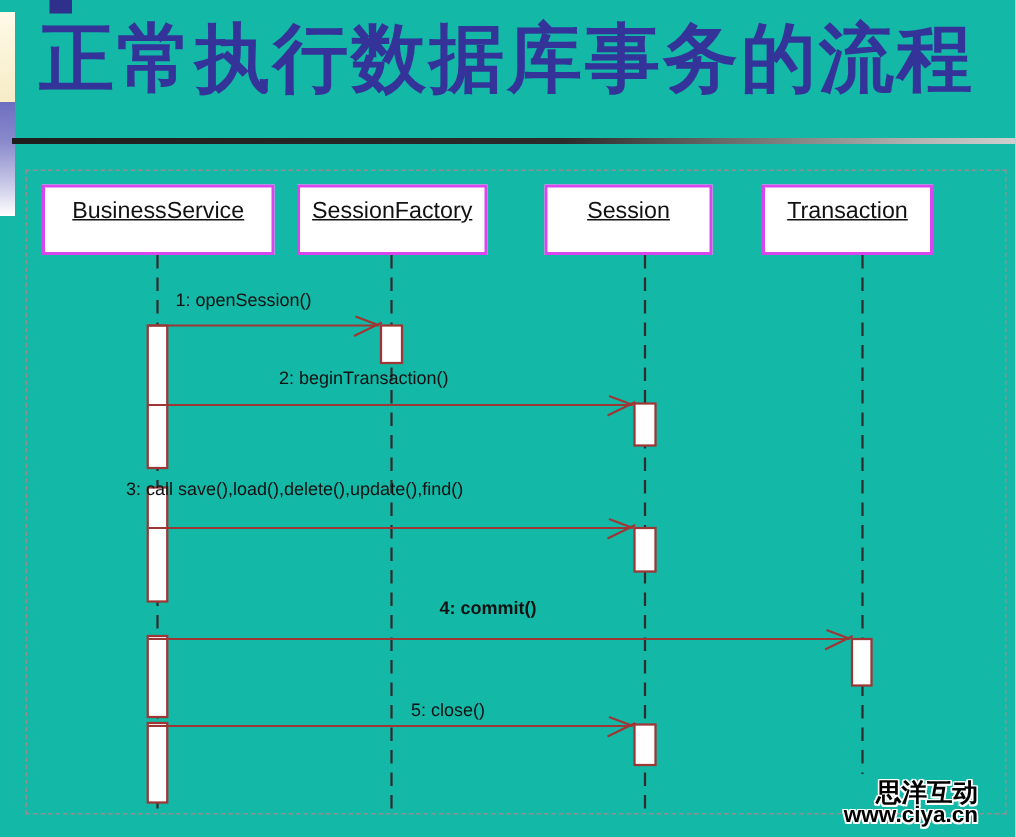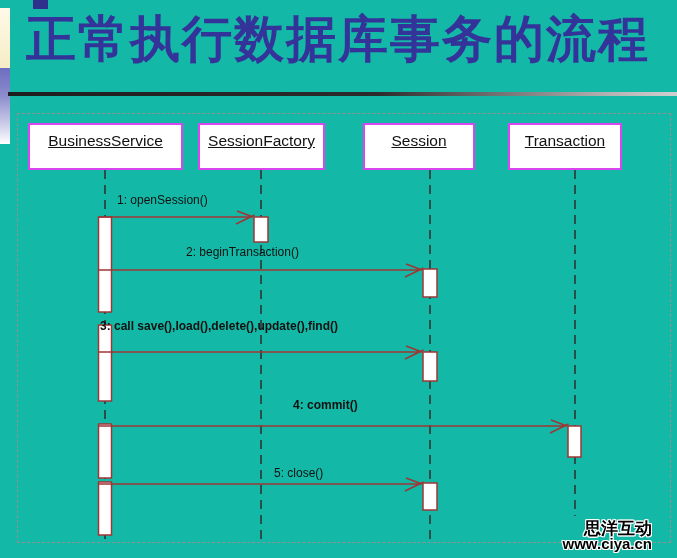--- a/index.html
+++ b/index.html
@@ -32,21 +32,21 @@
   .box-3{left:363px;width:112px;}
   .box-4{left:508px;width:114px;}
 
   
   .overlay{position:absolute;left:0;top:0;width:677px;height:558px;}
 
   
   .msg{position:absolute;font-size:12px;color:#111;white-space:nowrap;}
   .msg-1{left:117px;top:193px;}
   .msg-2{left:186px;top:245px;}
-  .msg-3{left:100px;top:319px;font-weight:bold;}
+  .msg-3{left:84px;top:319px;}
   .msg-4{left:293px;top:398px;font-weight:bold;}
   .msg-5{left:274px;top:466px;}
 
   
   .wm{position:absolute;font-weight:bold;color:#000;text-align:right;white-space:nowrap;
       text-shadow:-1px -1px 0 #fff,1px -1px 0 #fff,-1px 1px 0 #fff,1px 1px 0 #fff,
                   0 -1px 0 #fff,0 1px 0 #fff,-1px 0 0 #fff,1px 0 0 #fff;}
   .wm-1{left:540px;top:517px;width:112px;font-size:17px;letter-spacacing:1px;}
   .wm-2{left:530px;top:535px;width:122px;font-size:15px;}
 </style>

